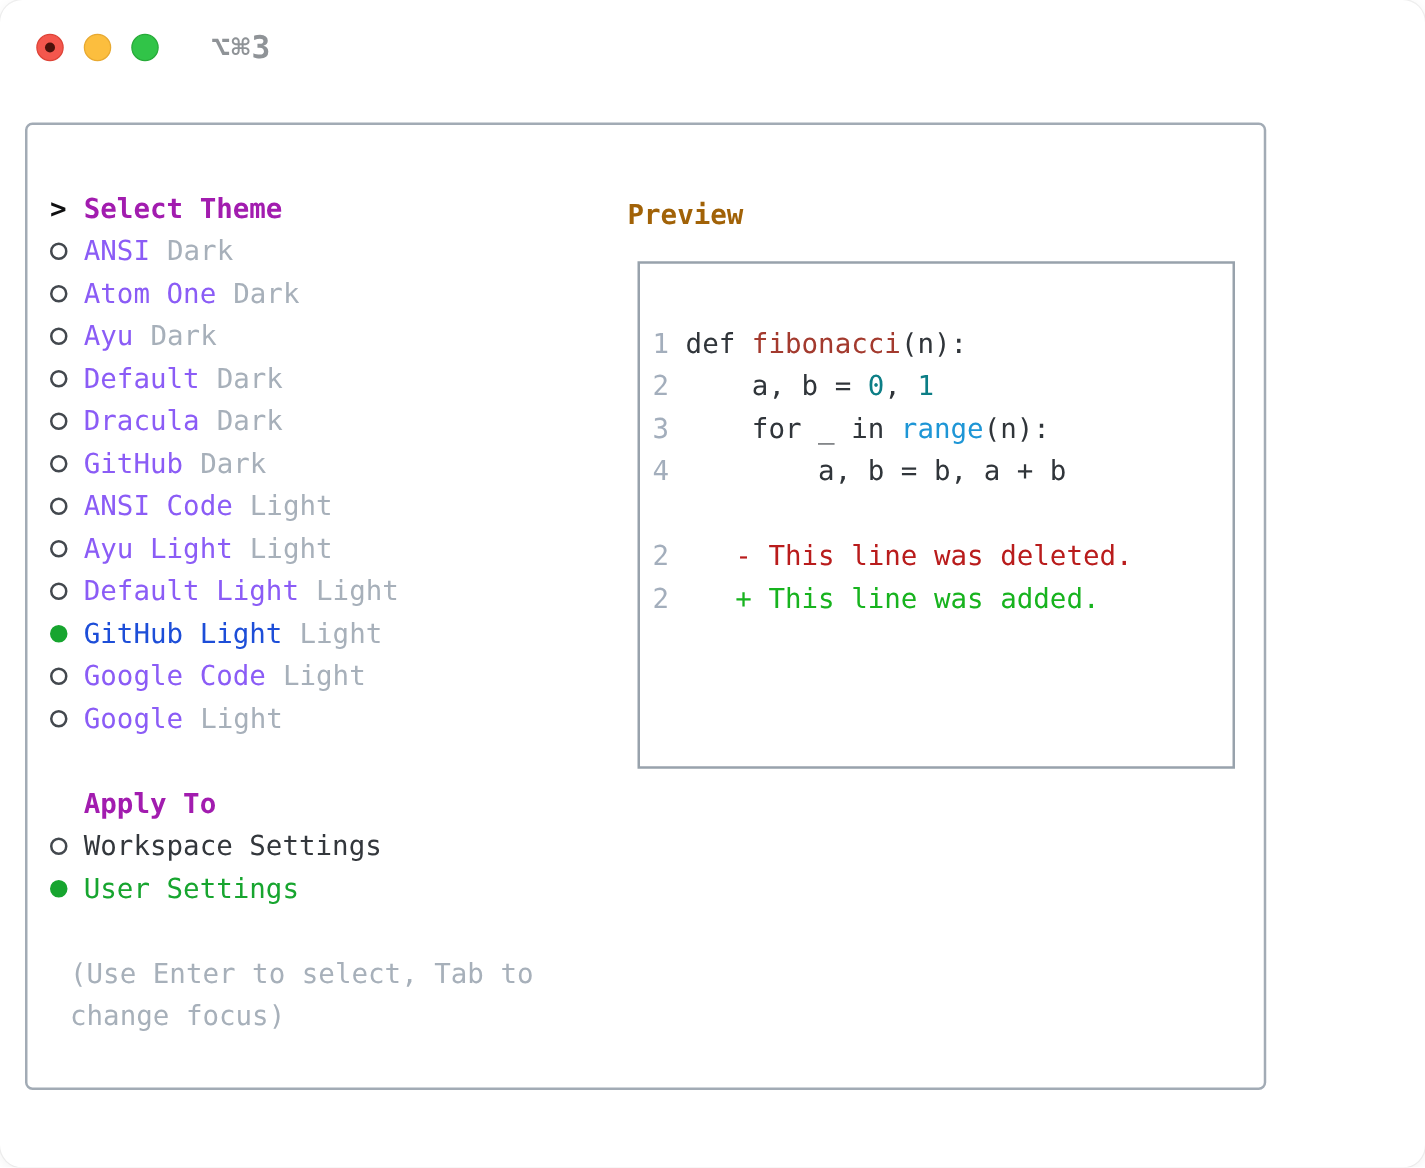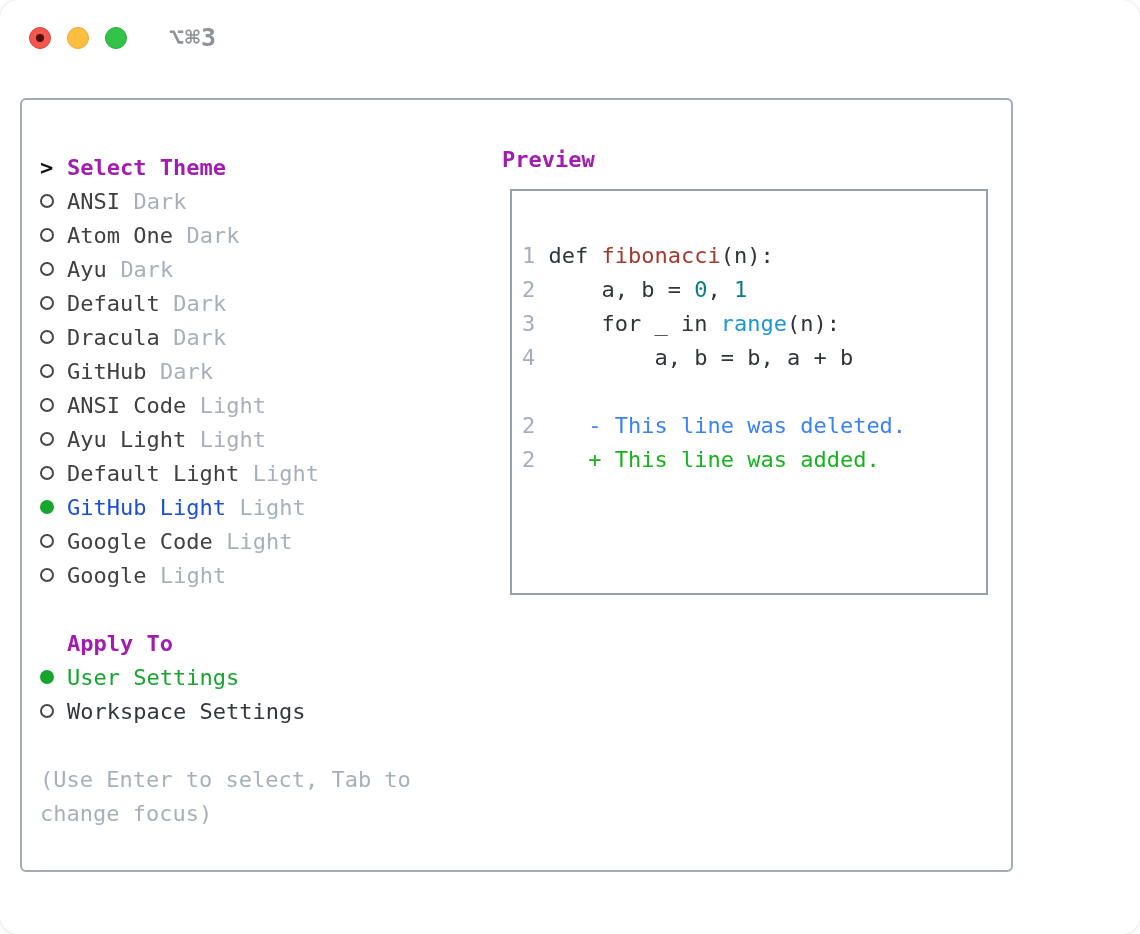--- a/index.html
+++ b/index.html
@@ -30,41 +30,41 @@
 
   
   .left-col { position:absolute; left:18px; top:50px; font-size:22px; }
   .row { height:34px; display:flex; align-items:center; white-space:pre; }
   .row.gap { height:34px; }
   .bullet-cell { width:27px; display:inline-flex; align-items:center; }
   .bullet { width:14px; height:14px; border-radius:50%; border:2px solid #43484e; display:inline-block; }
   .bullet.selected { background:#17a52f; border-color:#17a52f; }
   .prompt { width:27px; font-weight:bold; color:#0f1011; }
   .hdr { font-weight:bold; color:#a21caf; }
-  .t-name { color:#404040; }
+  .t-name { color:#8b5cf6; }
   .t-name.selected { color:#1d4ed8; }
   .t-tag { color:#a7b0ba; margin-left:0.62em; }
   .opt-name { color:#33373c; }
   .opt-name.selected { color:#17a52f; }
-  .help-line { color:#a7b0ba; }
+  .help-line { color:#a7b0ba;margin-left:16px; }
 
   
-  .preview-header { position:absolute; left:480px; top:42px; height:34px; display:flex; align-items:center;
-                    font-size:22px; font-weight:bold; color:#a21caf; }
-  .preview-box { position:absolute; left:488px; top:89px; width:478px; height:406px;
+  .preview-header { position:absolute; left:480px; top:55px; height:34px; display:flex; align-items:center;
+                    font-size:22px; font-weight:bold; color:#a16207; }
+  .preview-box { position:absolute; left:488px; top:109px; width:478px; height:406px;
                  border:2px solid #98a2ac; background:#ffffff; }
   .code { position:absolute; left:0; top:0; padding:48px 0 0 10px; font-size:22px; }
   .code-row { height:34px; line-height:34px; white-space:pre; }
   .seg-ln      { color:#a3aebc; }
   .seg-code    { color:#30353a; }
   .seg-func    { color:#a33a2e; }
   .seg-numlit  { color:#0c7e86; }
   .seg-builtin { color:#1e96d6; }
   .seg-context { color:#8d97a1; }
-  .seg-deleted { color:#3b82f6; }
+  .seg-deleted { color:#b91c1c; }
   .seg-added   { color:#17b31e; }
 </style>
 </head>
 <body>
 
 <div class="window">
 
   <div class="titlebar">
     <div class="traffic-lights">
       <span class="tl red">
@@ -94,22 +94,22 @@
           <div class="row"><span class="bullet-cell"><span class="bullet"></span></span><span class="t-name">Default Light</span><span class="t-tag">Light</span></div>
           <div class="row"><span class="bullet-cell"><span class="bullet selected"></span></span><span class="t-name selected">GitHub Light</span><span class="t-tag">Light</span></div>
           <div class="row"><span class="bullet-cell"><span class="bullet"></span></span><span class="t-name">Google Code</span><span class="t-tag">Light</span></div>
           <div class="row"><span class="bullet-cell"><span class="bullet"></span></span><span class="t-name">Google</span><span class="t-tag">Light</span></div>
         </div>
       <div class="row gap"></div>
       <div class="row">
         <span class="bullet-cell"></span><span class="hdr">Apply To</span>
       </div>
       <div id="apply-list">
+          <div class="row"><span class="bullet-cell"><span class="bullet"></span></span><span class="opt-name">Workspace Settings</span></div>
           <div class="row"><span class="bullet-cell"><span class="bullet selected"></span></span><span class="opt-name selected">User Settings</span></div>
-          <div class="row"><span class="bullet-cell"><span class="bullet"></span></span><span class="opt-name">Workspace Settings</span></div>
         </div>
       <div class="row gap"></div>
       <div class="row help-line">(Use Enter to select, Tab to</div>
       <div class="row help-line">change focus)</div>
     </div>
 
     <div class="preview-header">Preview</div>
 
     <div class="preview-box">
       <div class="code" id="code-block">

